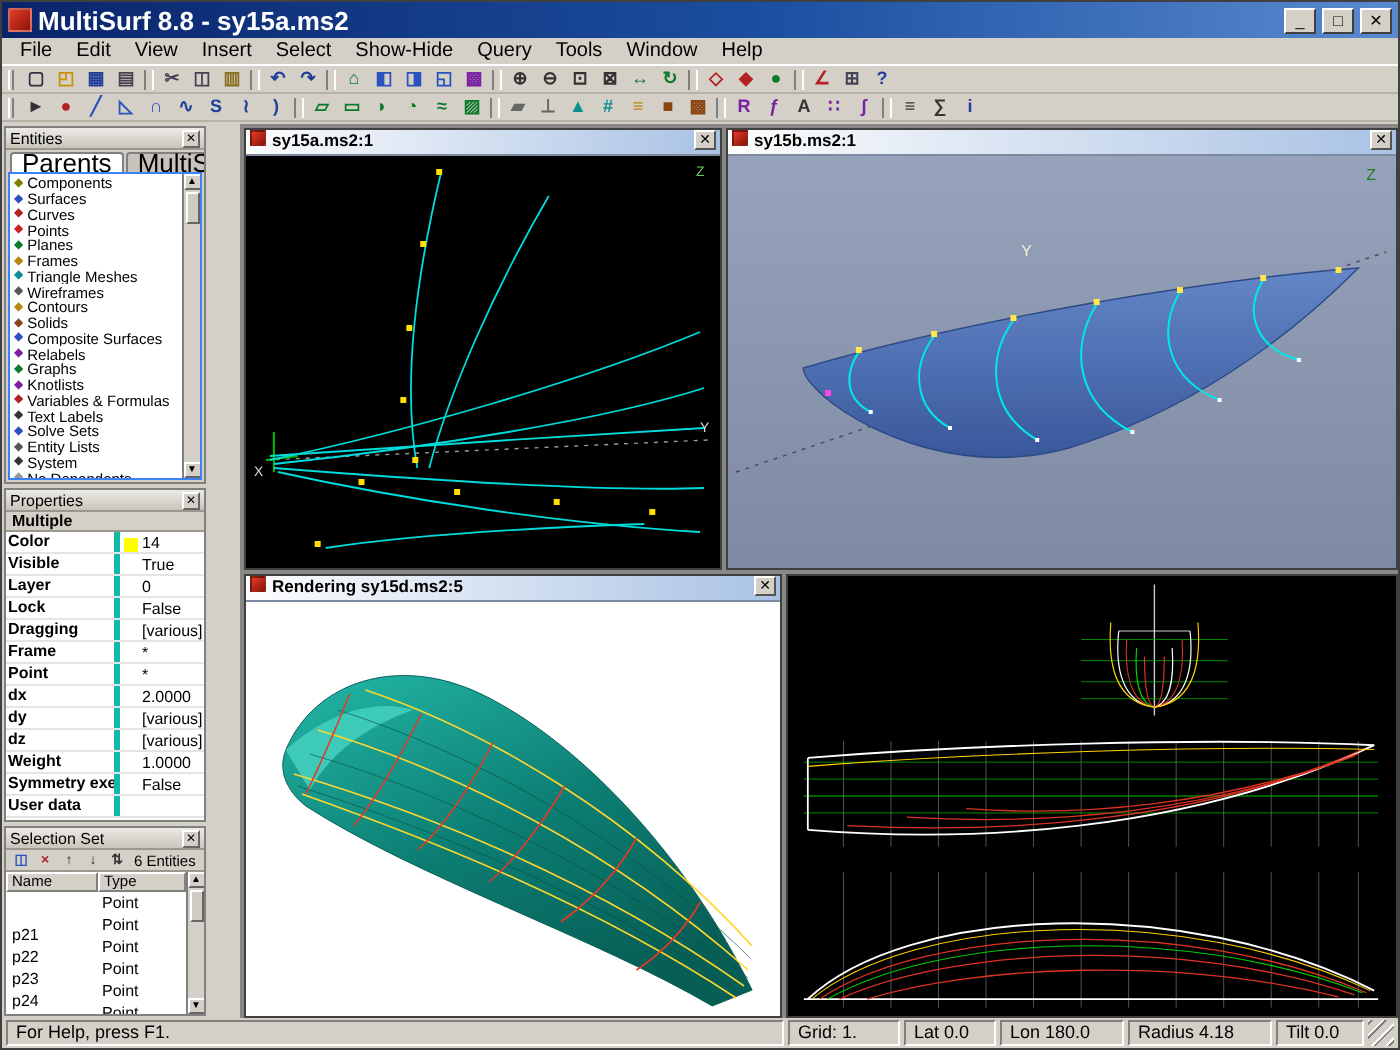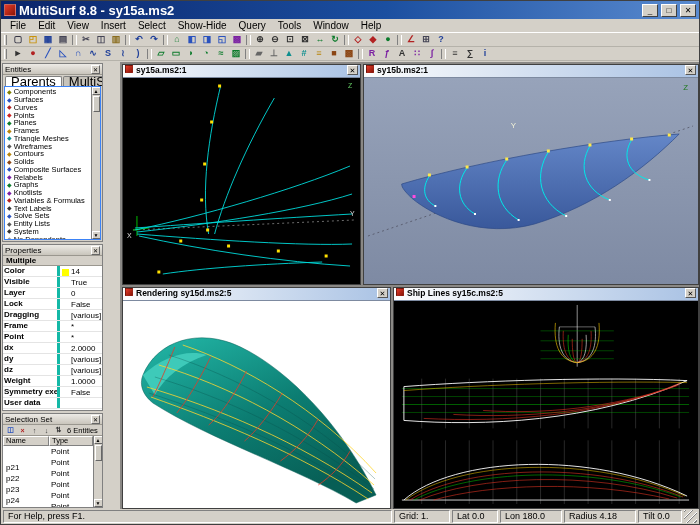--- a/index.html
+++ b/index.html
@@ -699,25 +699,20 @@
             <path d="M 124 70 C 112 94 98 114 86 124"></path>
             <path d="M 160 92 C 148 112 134 130 122 140"></path>
             <path d="M 196 118 C 186 136 172 150 158 160"></path>
             <path d="M 228 150 C 220 164 208 176 196 184"></path>
           </g>
         </svg>
       </div>
     </div>
 
     <div class="viewport" id="vp4" data-name="viewport-ship-lines">
-      <div class="vp-title" data-name="viewport-title-bar">
-        <span class="vp-icon" data-name="viewport-icon"></span>
-        <span class="vt" data-name="viewport-title">Ship Lines sy15c.ms2:5</span>
-        <span class="vp-x" data-name="viewport-close-icon">✕</span>
-      </div>
       <div class="vp-body" data-name="viewport-body">
         <svg viewBox="0 0 307 208" preserveAspectRatio="none" data-name="viewport-canvas">
           <rect x="0" y="0" width="307" height="208" fill="#000"></rect>
 
           <g data-name="body-plan">
             <line x1="185" y1="4" x2="185" y2="66" stroke="#cccccc" stroke-width="0.7"></line>
             <g stroke="#00aa00" stroke-width="0.4">
               <line x1="148" y1="30" x2="222" y2="30"></line>
                 <line x1="148" y1="40" x2="222" y2="40"></line>
               <line x1="148" y1="50" x2="222" y2="50"></line>

